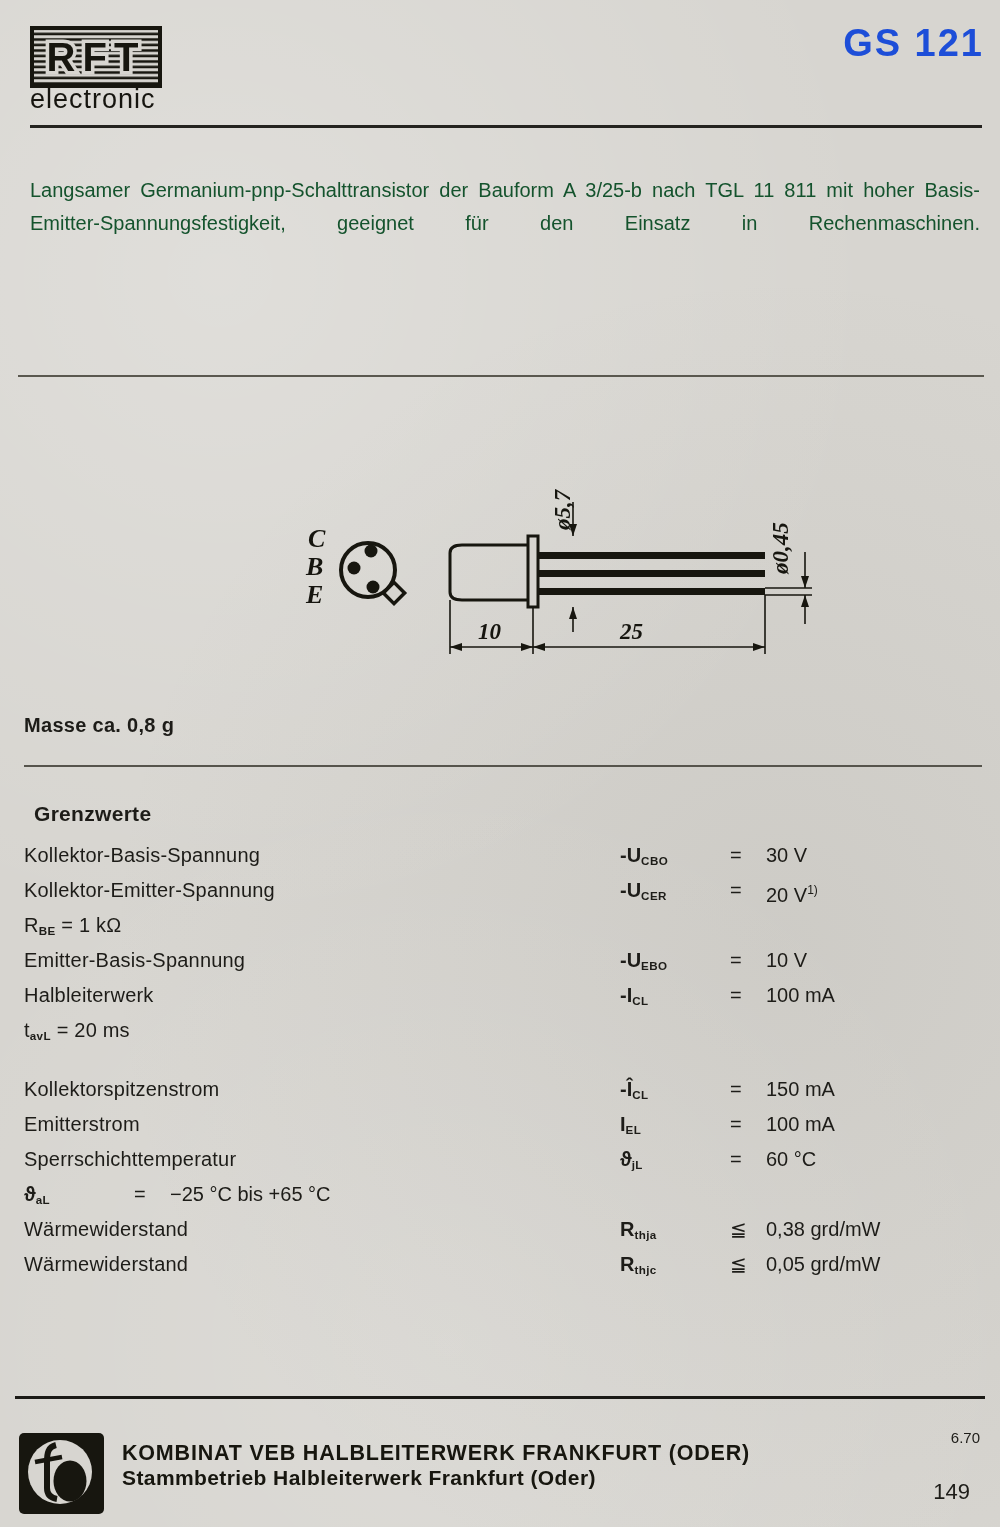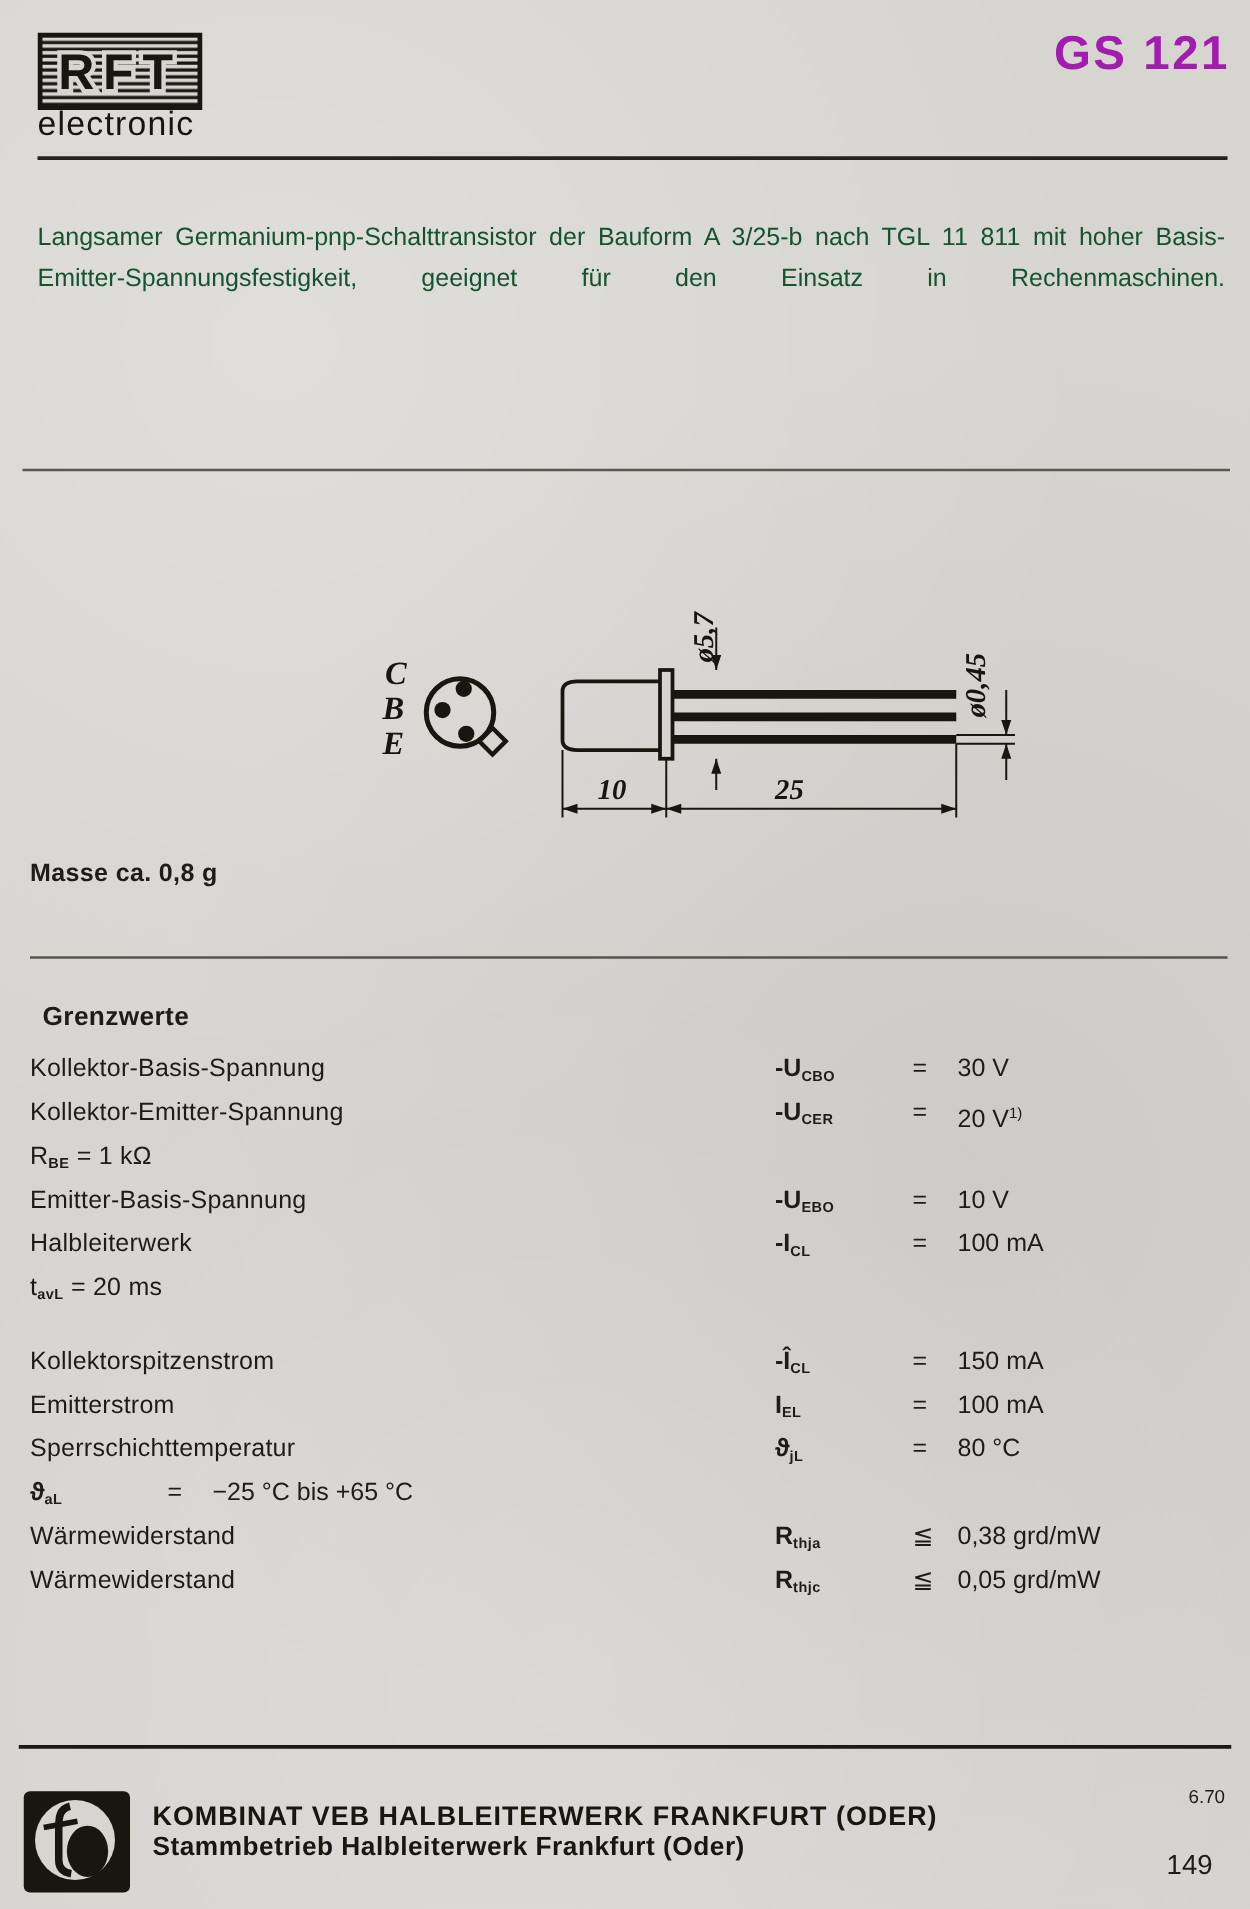--- a/index.html
+++ b/index.html
@@ -15,31 +15,31 @@
   }
   .rule { position:absolute; }
   .rule-1 { left:30px;  top:125px;  width:952px; height:3px; background:#24231f; }
   .rule-2 { left:18px;  top:375px;  width:966px; height:2px; background:#5a584f; }
   .rule-3 { left:24px;  top:765px;  width:958px; height:2px; background:#56544c; }
   .rule-4 { left:15px;  top:1396px; width:970px; height:3px; background:#1b1a16; }
 
   .brand-logo { position:absolute; left:30px; top:26px; }
   .brand-sub  { position:absolute; left:30px; top:84px; font-size:27px; letter-spacing:1px; color:#16150f; }
   .part-number{ position:absolute; right:16px; top:22px; font-size:38px; font-weight:bold;
-                letter-spacing:2px; color:#a21caf; }
+                letter-spacing:2px; color:#1d4ed8; }
 
   .description{ position:absolute; left:30px; top:154px; width:950px;
                 font-size:20px; line-height:33px; text-align:justify; text-align-last:justify;
                 word-spacing:4px; color:#14532d; }
 
   .drawing { position:absolute; left:280px; top:452px; }
   .drawing text { fill:#16150f; font-family:"Liberation Serif","DejaVu Serif",serif;
                   font-style:italic; font-weight:bold; }
 
-  .mass-note { position:absolute; left:24px; top:688px; font-size:20px; font-weight:bold;
+  .mass-note { position:absolute; left:24px; top:714px; font-size:20px; font-weight:bold;
                letter-spacing:.3px; }
   .limits-heading { position:absolute; left:24px; top:792px; margin:10px; font-size:21px;
                font-weight:bold; letter-spacing:.3px; }
 
   .limits-table { position:absolute; left:24px; top:841px; width:958px; font-size:20px; }
   .lim-row { display:flex; line-height:29.5px;justify-content:flex-end; }
   .lim-row.gap-before { margin-top:24px; }
   .lim-label { width:596px; letter-spacing:.2px; }
   .lim-sym   { width:110px; font-weight:bold; }
   .lim-rel   { width:36px; }
@@ -183,21 +183,21 @@
       <div class="lim-row">
         <div class="lim-label"><span>Emitterstrom</span></div>
         <div class="lim-sym"><span>I</span><sub>EL</sub></div>
         <div class="lim-rel">=</div>
         <div class="lim-val"><span>100 mA</span></div>
       </div>
       <div class="lim-row">
         <div class="lim-label"><span>Sperrschichttemperatur</span></div>
         <div class="lim-sym"><span>ϑ</span><sub>jL</sub></div>
         <div class="lim-rel">=</div>
-        <div class="lim-val"><span>80 °C</span></div>
+        <div class="lim-val"><span>60 °C</span></div>
       </div>
       <div class="lim-row">
         <div class="lim-sym"><span>ϑ</span><sub>aL</sub></div>
         <div class="lim-rel">=</div>
         <div class="lim-val"><span>−25 °C bis +65 °C</span></div>
       </div>
       <div class="lim-row">
         <div class="lim-label"><span>Wärmewiderstand</span></div>
         <div class="lim-sym"><span>R</span><sub>thja</sub></div>
         <div class="lim-rel">≦</div>

